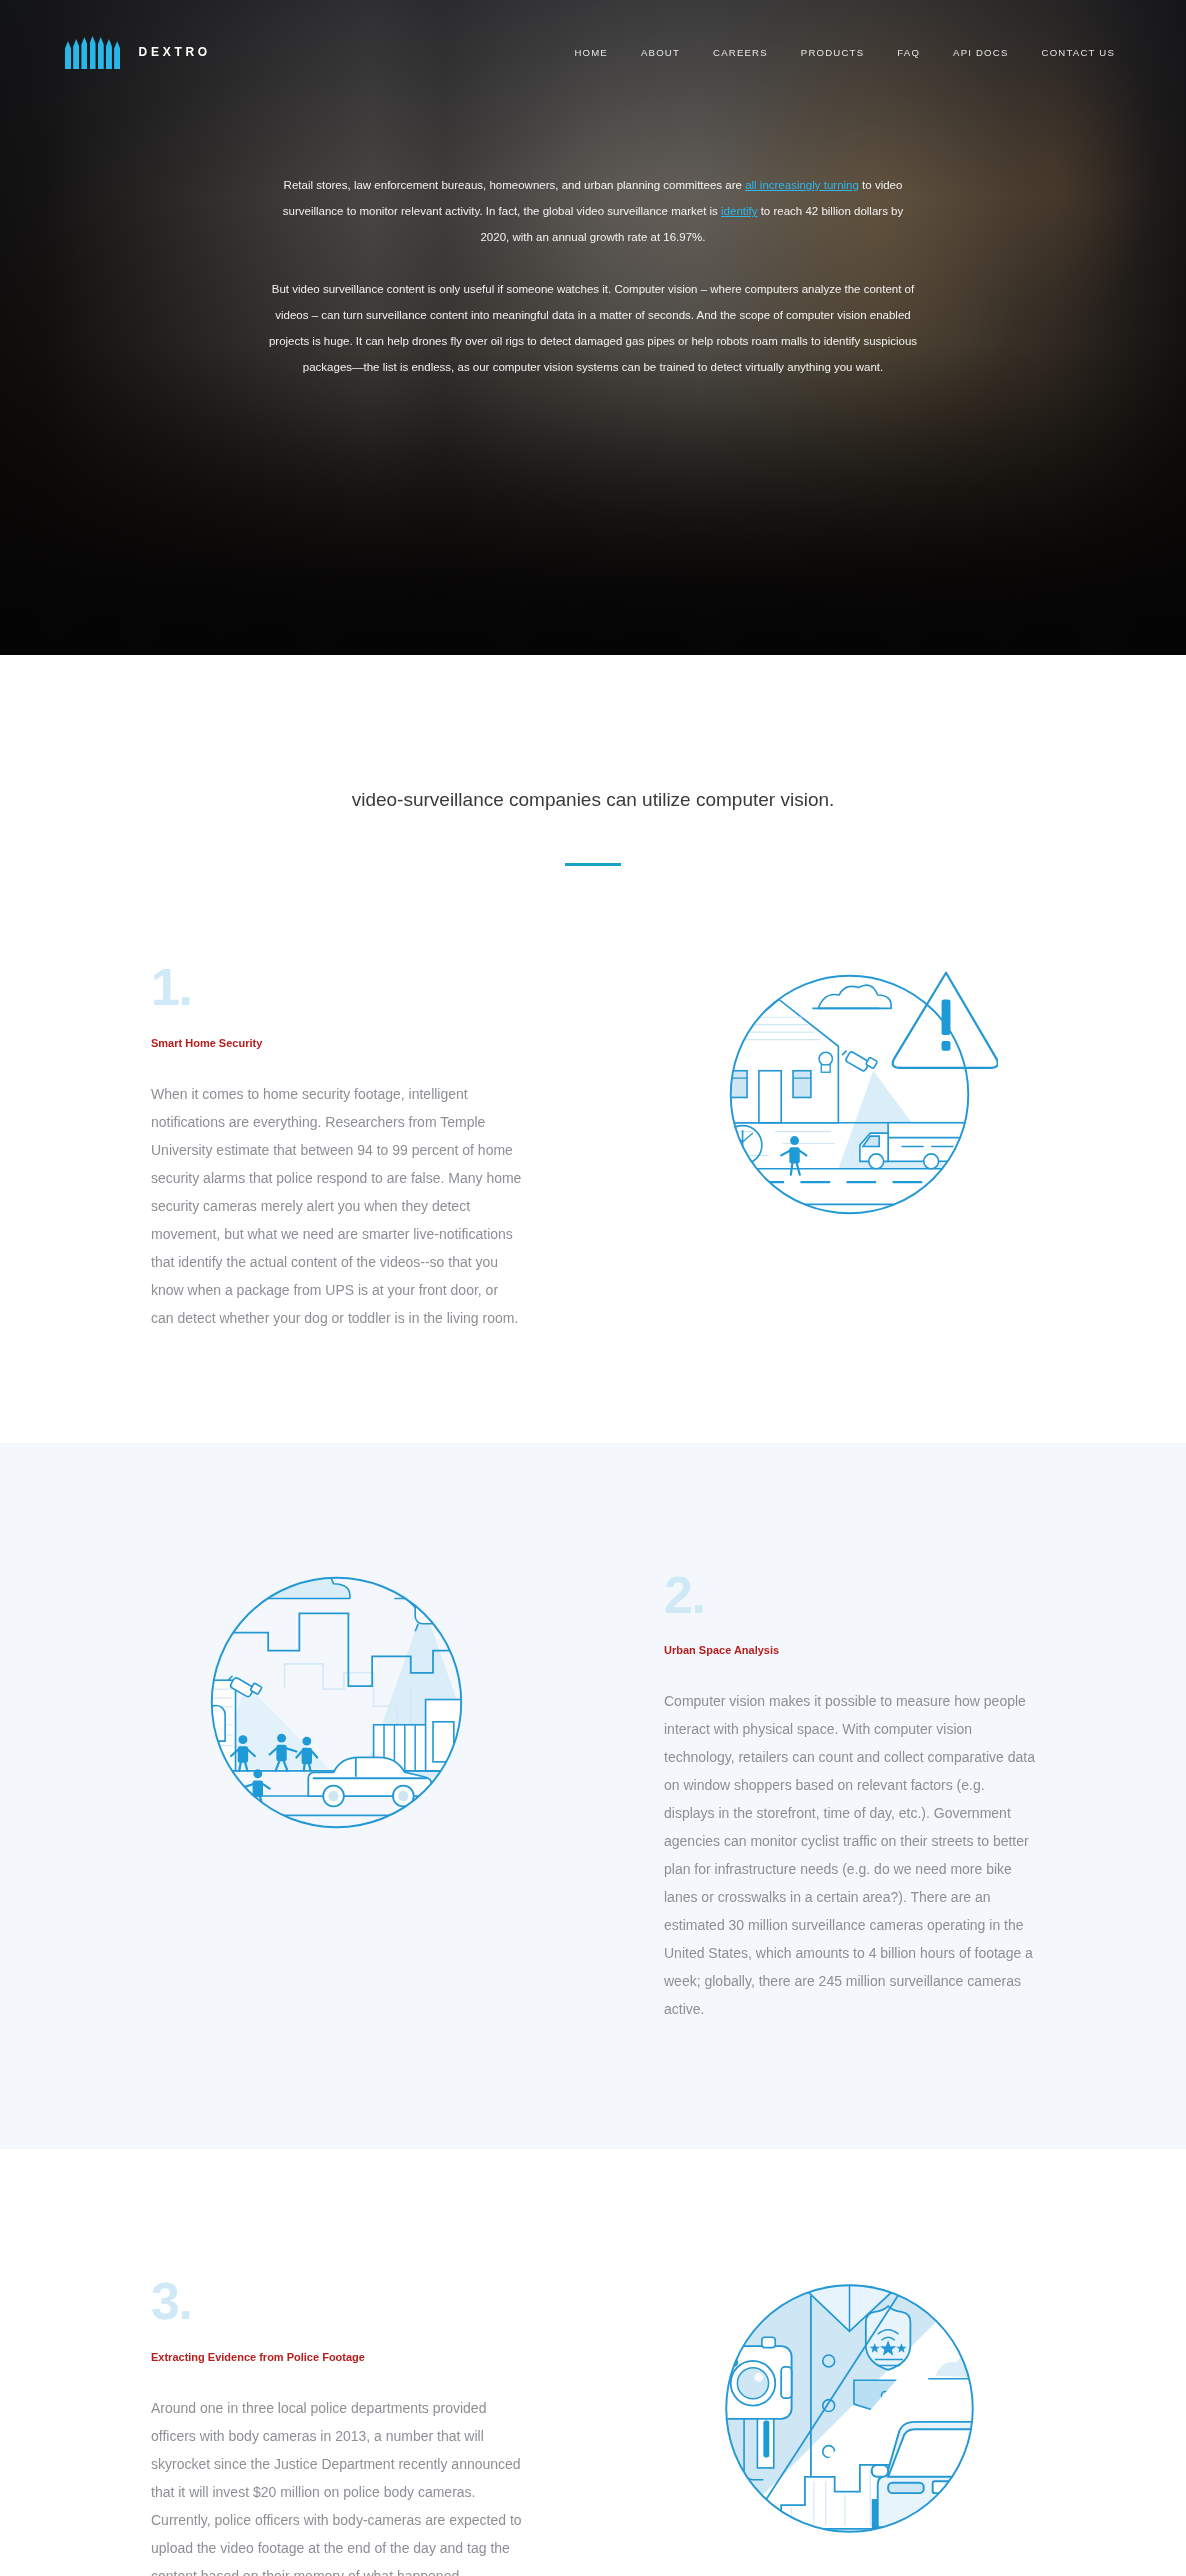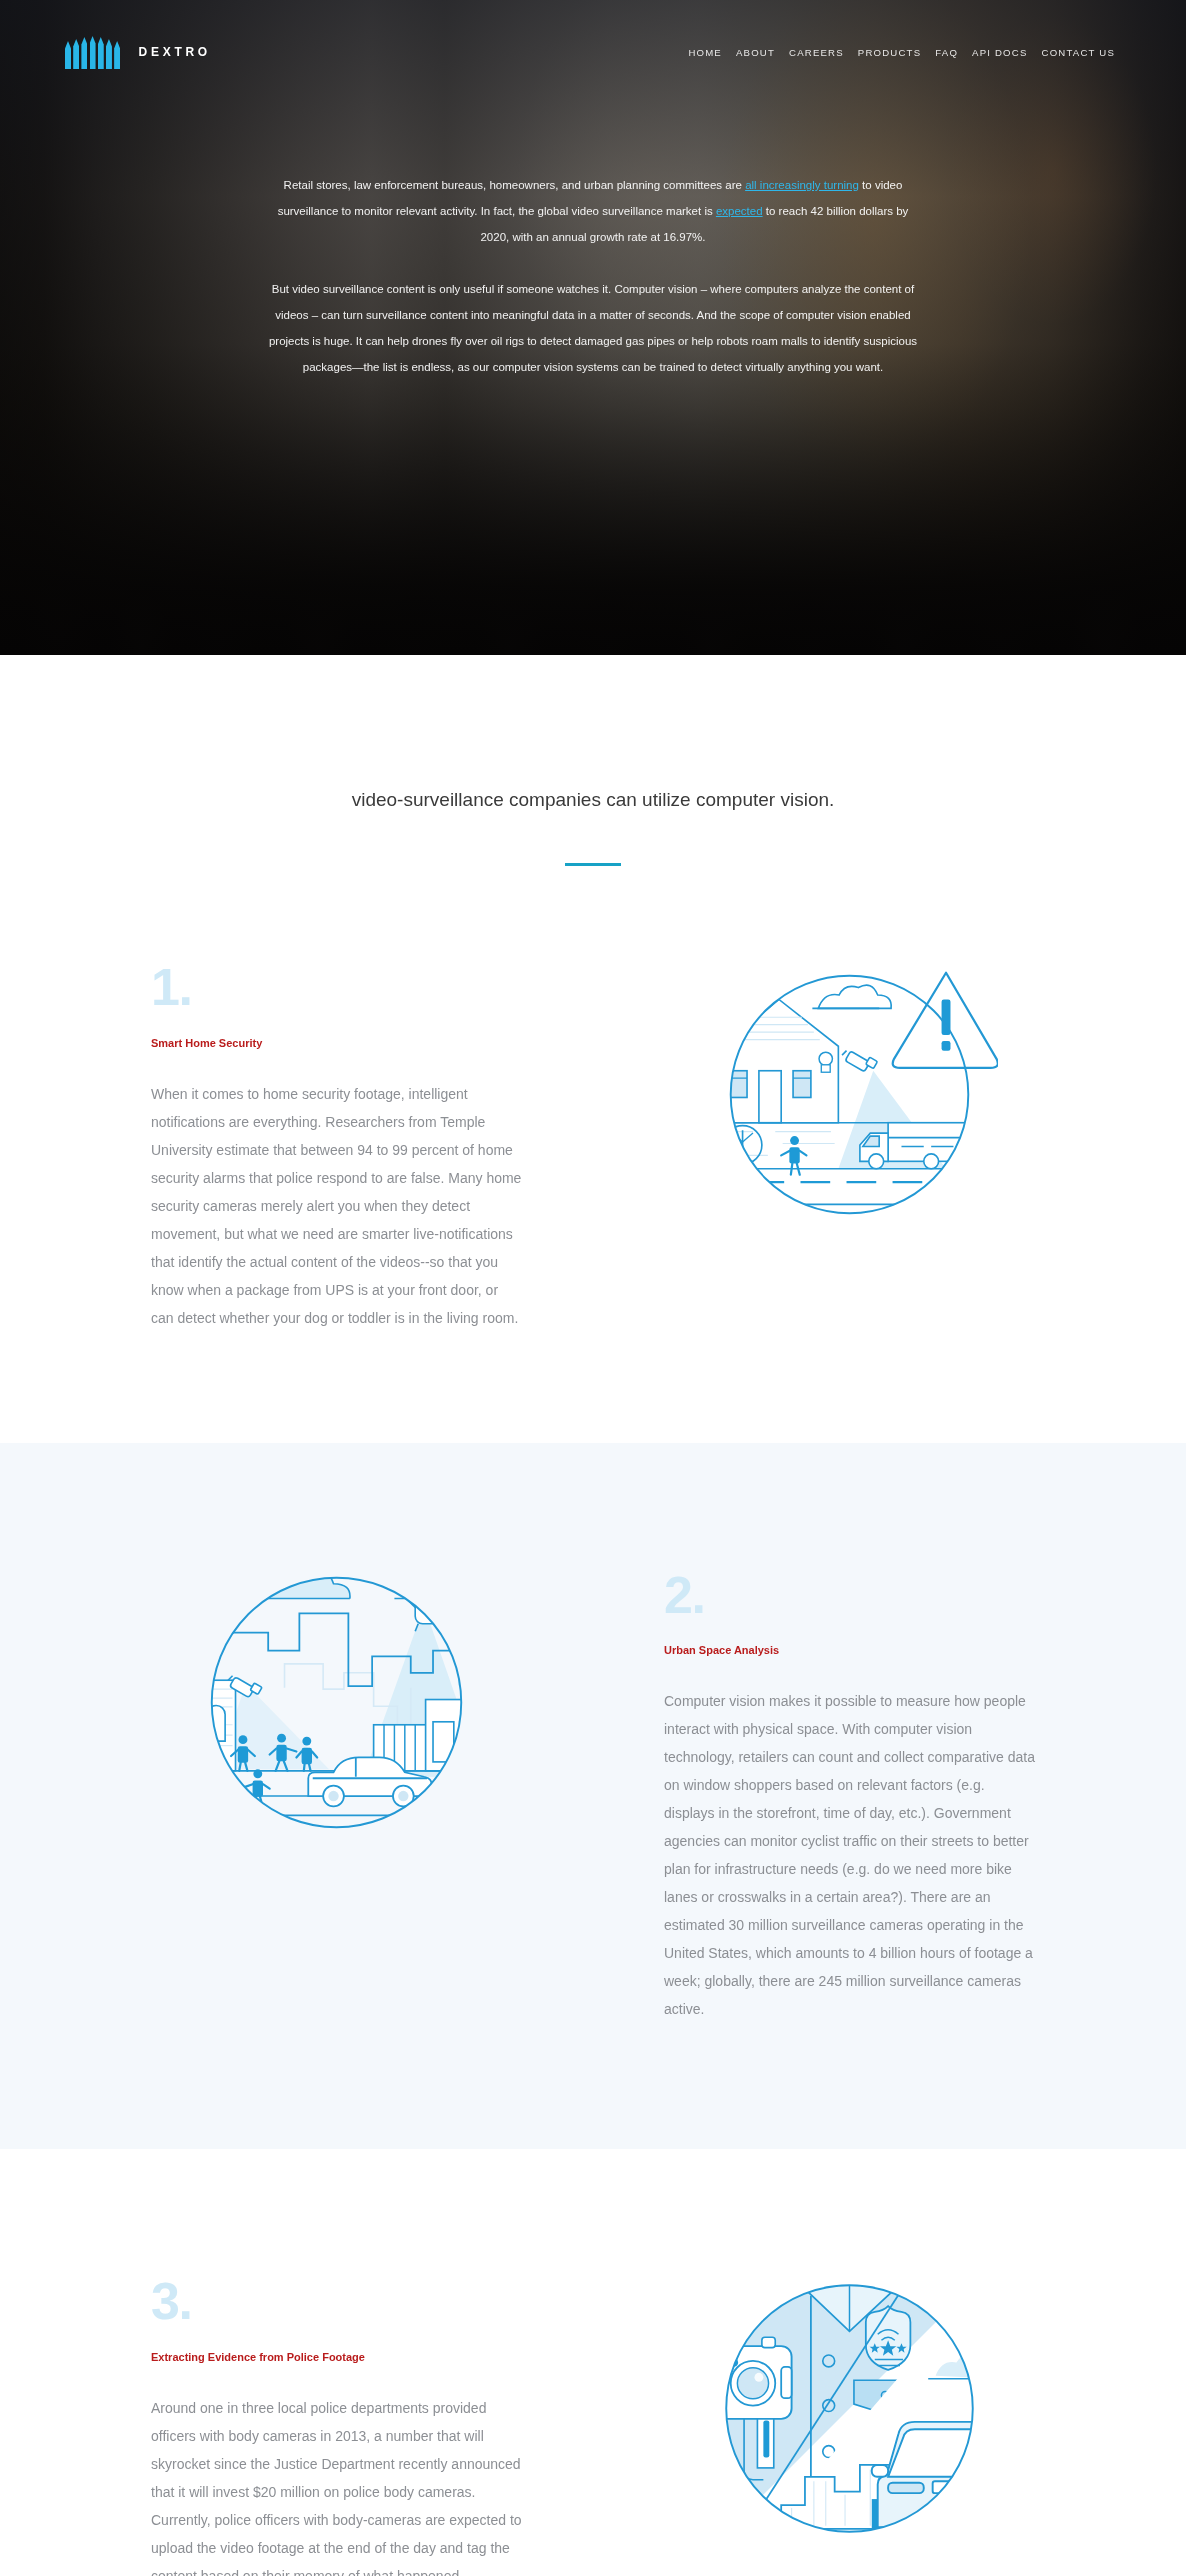--- a/index.html
+++ b/index.html
@@ -75,21 +75,21 @@
   .logo-bar:nth-child(2){height:30px;}
   .logo-bar:nth-child(3){height:32px;}
   .logo-bar:nth-child(4){height:33px;}
   .logo-bar:nth-child(5){height:32px;}
   .logo-bar:nth-child(6){height:30px;}
   .logo-bar:nth-child(7){height:28px;}
   .brand-name {
     color:#fff; font-size:12px; font-weight:bold;
     letter-spacing:3.7px;
   }
-  .nav-links { margin-left:auto; display:flex; align-items:flex-end; gap:14px; }
+  .nav-links { margin-left:auto; display:flex; align-items:flex-end; gap:33px; }
   .nav-link {
     color:rgba(255,255,255,.88);
     font-size:9.6px; letter-spacing:1.2px;
     text-decoration:none; white-space:nowrap;
     cursor:pointer;
   }
 
   .hero-content {
     position:absolute; left:0; right:0; top:172px;
     z-index:4; text-align:center;
@@ -208,21 +208,21 @@
       <a class="nav-link">ABOUT</a>
       <a class="nav-link">CAREERS</a>
       <a class="nav-link">PRODUCTS</a>
       <a class="nav-link">FAQ</a>
       <a class="nav-link">API DOCS</a>
       <a class="nav-link">CONTACT US</a>
     </div>
   </div>
 
   <div class="hero-content">
-    <p class="hero-para"><span>Retail stores, law enforcement bureaus, homeowners, and urban planning committees are </span><a href="#">all increasingly turning</a><span> to video surveillance to monitor relevant activity. In fact, the global video surveillance market is </span><a href="#">expected</a><span> to reach 42 billion dollars by 2020, with an annual growth rate at 16.97%.</span></p>
+    <p class="hero-para"><span>Retail stores, law enforcement bureaus, homeowners, and urban planning committees are </span><a href="#">all increasingly turning</a><span> to video surveillance to monitor relevant activity. In fact, the global video surveillance market is </span><a href="#">identify</a><span> to reach 42 billion dollars by 2020, with an annual growth rate at 16.97%.</span></p>
     <p class="hero-para">But video surveillance content is only useful if someone watches it. Computer vision – where computers analyze the content of videos – can turn surveillance content into meaningful data in a matter of seconds. And the scope of computer vision enabled projects is huge. It can help drones fly over oil rigs to detect damaged gas pipes or help robots roam malls to identify suspicious packages—the list is endless, as our computer vision systems can be trained to detect virtually anything you want.</p>
   </div>
 </div>
 
 <div class="intro">
   <div class="intro-line">video-surveillance companies can utilize computer vision.</div>
   <div class="intro-rule"></div>
 </div>
 
 <div class="section sec1">

